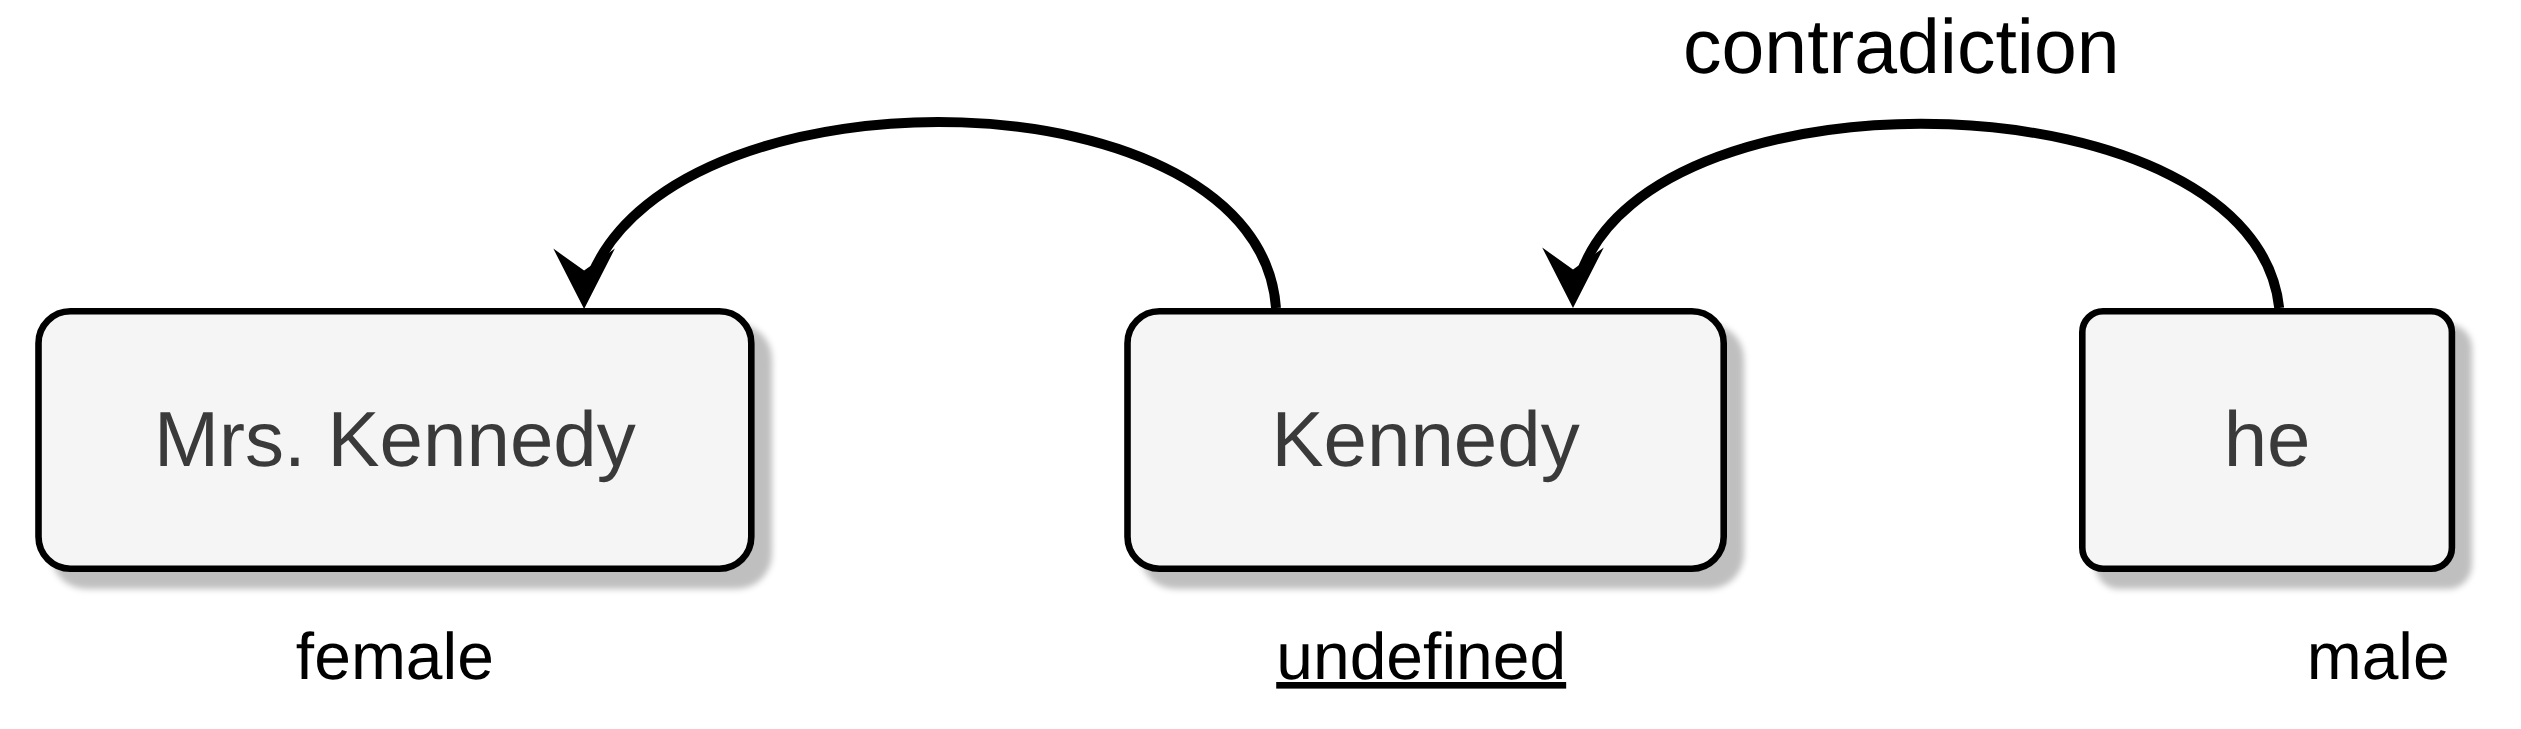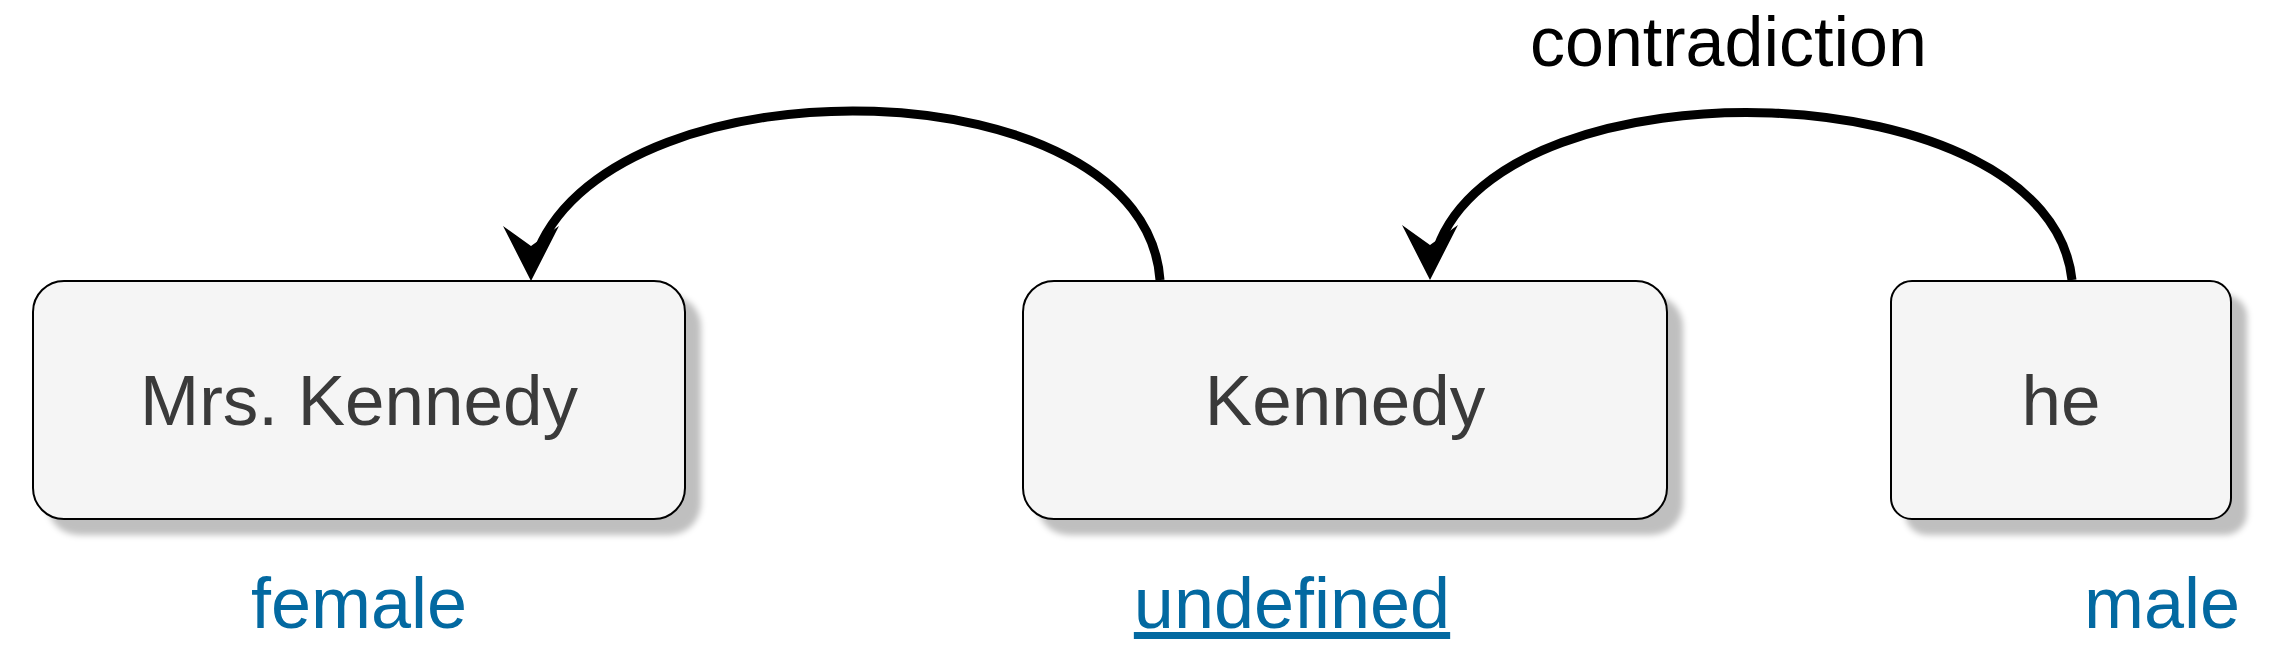--- a/index.html
+++ b/index.html
@@ -12,54 +12,54 @@
     width: 2292px;
     height: 663px;
     background: #ffffff;
     font-family: "Liberation Sans", sans-serif;
     overflow: hidden;
   }
   .node {
     position: absolute;
     box-sizing: border-box;
     background: #f5f5f5;
-    border: 2px solid #000000;
+    border: 6px solid #000000;
     border-radius: 32px;
     box-shadow: 15px 15px 6px rgba(0, 0, 0, 0.25);
     display: flex;
     align-items: center;
     justify-content: center;
   }
   .node-label {
     font-size: 71px;
     color: #3a3a3a;
     white-space: nowrap;
   }
   .gender-label {
     position: absolute;
     top: 567px;
-    font-size: 72px;
+    font-size: 60px;
     line-height: 1;
-    color: #0369a1;
+    color: #000000;
     text-align: center;
     white-space: nowrap;
   }
   .edge-label {
     position: absolute;
     left: 1530px;
     top: 7px;
     width: 500px;
     font-size: 70px;
     line-height: 1;
     color: #000000;
     text-align: left;
     white-space: nowrap;
   }
   #node-mrs-kennedy { left: 32px;   top: 280px; width: 654px; height: 240px; }
-  #node-kennedy     { left: 1022px; top: 280px; width: 646px; height: 240px; }
+  #node-kennedy     { left: 1022px; top: 280px; width: 548px; height: 240px; }
   #node-he          { left: 1890px; top: 280px; width: 342px; height: 240px; border-radius: 22px; }
   #gender-female    { left: 32px;   width: 654px; }
   #gender-undefined { left: 1022px; width: 540px; text-decoration: underline; }
   #gender-male      { left: 1991px; width: 342px; }
   #edges-svg {
     position: absolute;
     left: 0; top: 0;
     width: 2292px;
     height: 663px;
     pointer-events: none;

